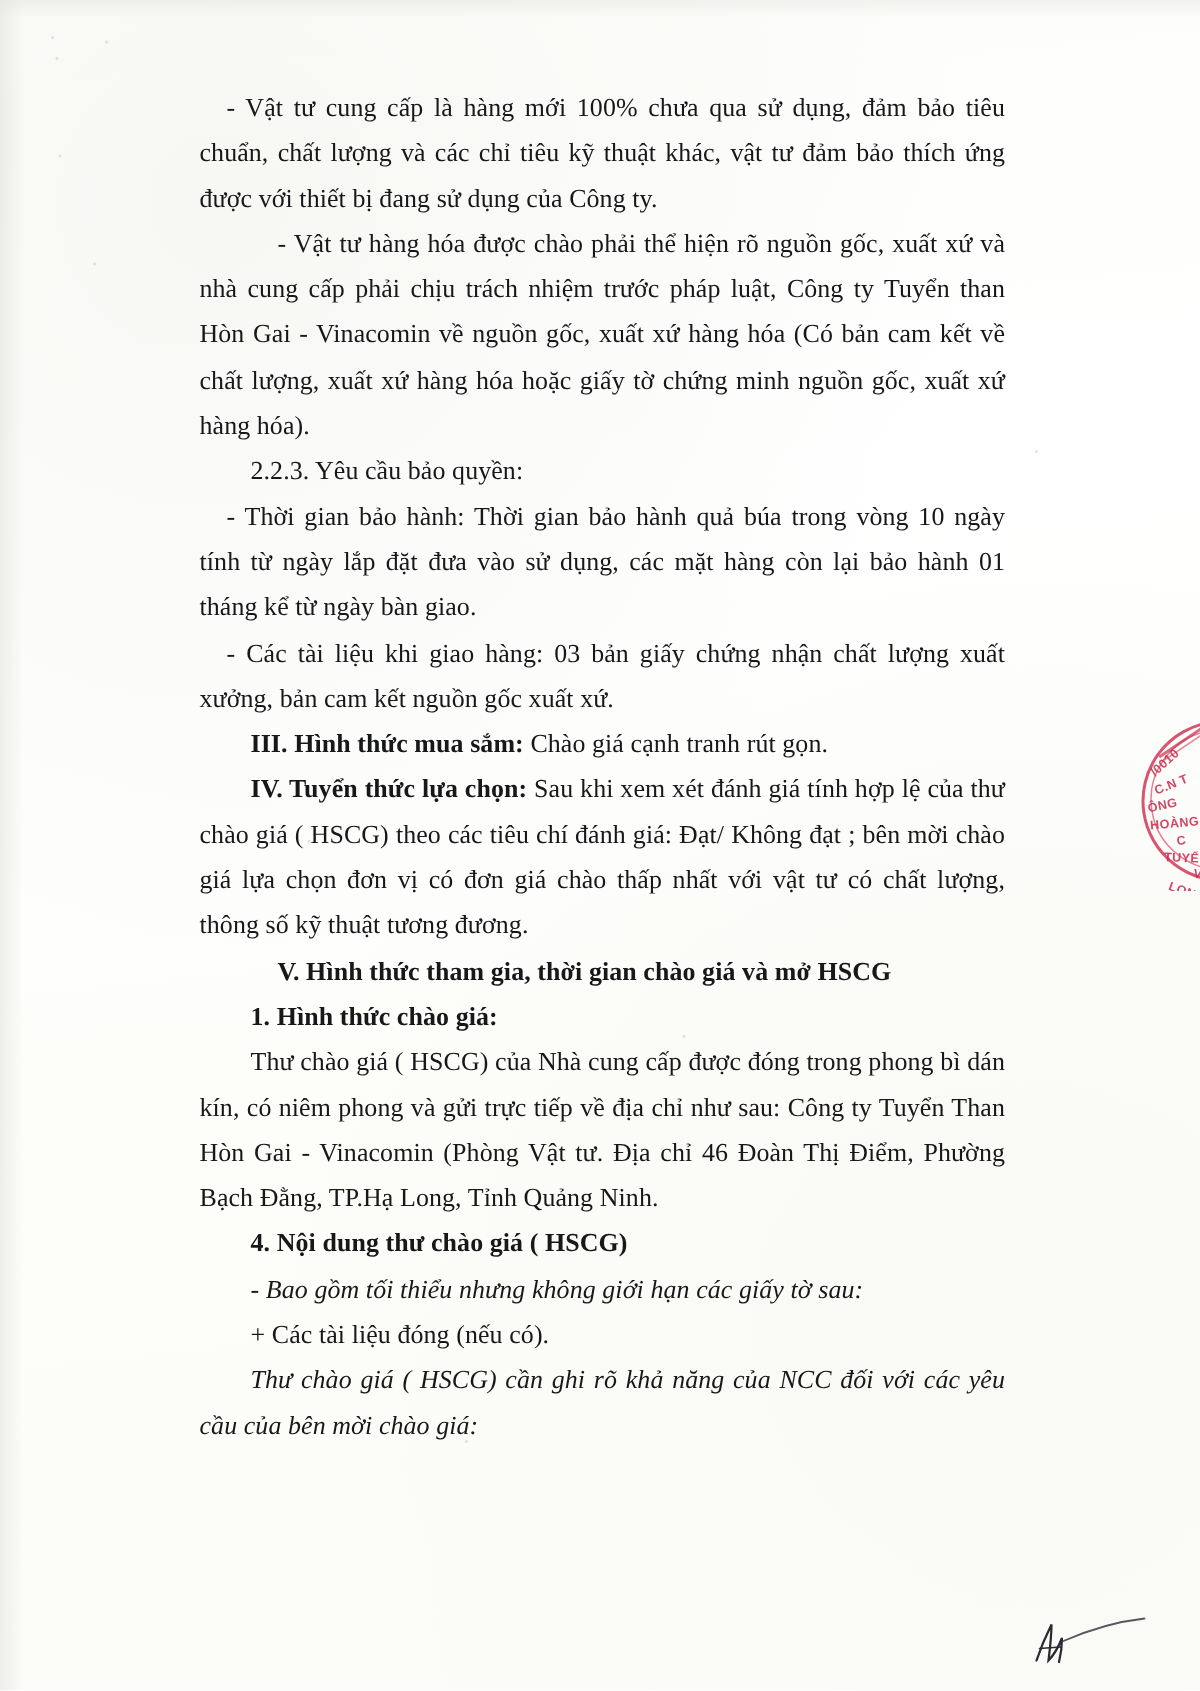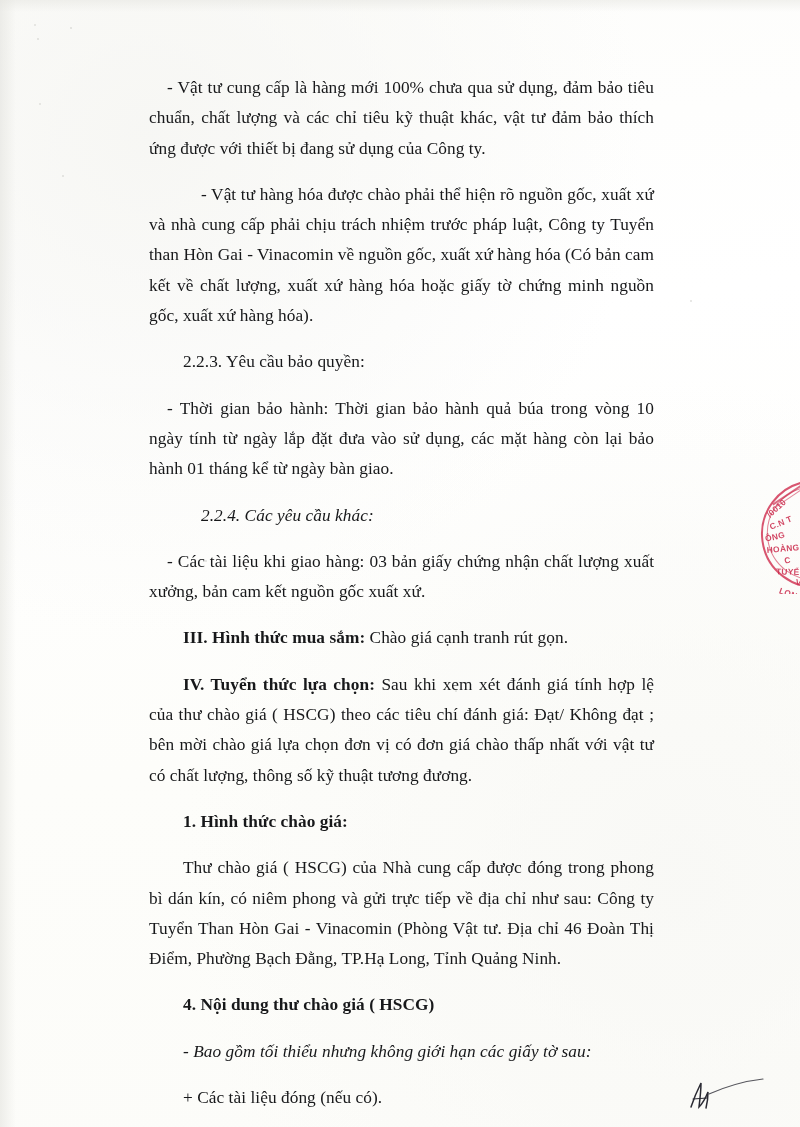--- a/index.html
+++ b/index.html
@@ -57,21 +57,21 @@
     width: 537px;
     font-size: 17.3px;
     line-height: 30.3px;
     color: #17181a;
     text-align: justify;
     text-justify: inter-word;
     letter-spacing: 0.06px;
   }
 
   .body-text p {
-    margin: 16px;
+    margin: 0;
     padding: 0;
   }
 
   
   .ind-sm  { text-indent: 18px; }
   .ind-md  { text-indent: 34px; }
   .ind-lg  { text-indent: 52px; }
 
   .b  { font-weight: bold; text-align: center; }
   .i  { font-style: italic; }
@@ -165,24 +165,24 @@
   <div class="speck" style="left:205px; top:560px; width:1.5px; height:1.5px;"></div>
   <div class="speck" style="left:455px; top:690px; width:1.5px; height:1.5px;"></div>
   <div class="speck" style="left:310px; top:960px; width:1.5px; height:1.5px;"></div>
   <div class="speck" style="left:690px; top:300px; width:1.5px; height:1.5px;"></div>
 
   <div class="body-text" id="body-text">
       <p class="ind-sm"><span>- Vật tư cung cấp là hàng mới 100% chưa qua sử dụng, đảm bảo tiêu chuẩn, chất lượng và các chỉ tiêu kỹ thuật khác, vật tư đảm bảo thích ứng được với thiết bị đang sử dụng của Công ty.</span></p>
       <p class="ind-lg"><span>- Vật tư hàng hóa được chào phải thể hiện rõ nguồn gốc, xuất xứ và nhà cung cấp phải chịu trách nhiệm trước pháp luật, Công ty Tuyển than Hòn Gai - Vinacomin về nguồn gốc, xuất xứ hàng hóa (Có bản cam kết về chất lượng, xuất xứ hàng hóa hoặc giấy tờ chứng minh nguồn gốc, xuất xứ hàng hóa).</span></p>
       <p class="ind-md nojust"><span>2.2.3. Yêu cầu bảo quyền:</span></p>
       <p class="ind-sm"><span>- Thời gian bảo hành: Thời gian bảo hành quả búa trong vòng 10 ngày tính từ ngày lắp đặt đưa vào sử dụng, các mặt hàng còn lại bảo hành 01 tháng kể từ ngày bàn giao.</span></p>
-      <p class="ind-lg nojust"><span class="i">2.2.4. Các yêu cầu khác:</span></p>
       <p class="ind-sm"><span>- Các tài liệu khi giao hàng: 03 bản giấy chứng nhận chất lượng xuất xưởng, bản cam kết nguồn gốc xuất xứ.</span></p>
       <p class="ind-md nojust"><span class="b">III. Hình thức mua sắm:</span><span> Chào giá cạnh tranh rút gọn.</span></p>
       <p class="ind-md"><span class="b">IV. Tuyển thức lựa chọn:</span><span> Sau khi xem xét đánh giá tính  hợp lệ của thư chào giá ( HSCG) theo các tiêu chí đánh giá: Đạt/ Không đạt ; bên mời chào giá lựa chọn đơn vị có đơn giá chào thấp nhất với vật tư có chất lượng, thông số kỹ thuật tương đương.</span></p>
+      <p class="ind-lg nojust"><span class="b">V. Hình thức tham gia, thời gian chào giá và mở HSCG</span></p>
       <p class="ind-md nojust"><span class="b">1. Hình thức chào giá:</span></p>
       <p class="ind-md"><span>Thư chào giá ( HSCG) của Nhà cung cấp được đóng trong phong bì dán kín, có niêm phong và gửi trực tiếp về địa chỉ như sau: Công ty Tuyển Than Hòn Gai - Vinacomin (Phòng Vật tư. Địa chỉ 46 Đoàn Thị Điểm, Phường Bạch Đằng, TP.Hạ Long, Tỉnh Quảng Ninh.</span></p>
       <p class="ind-md nojust"><span class="b">4. Nội dung thư chào giá ( HSCG)</span></p>
       <p class="ind-md nojust"><span class="i">- Bao gồm tối thiểu nhưng không giới hạn các giấy tờ sau:</span></p>
       <p class="ind-md nojust"><span>+ Các tài liệu đóng (nếu có).</span></p>
       <p class="ind-md"><span class="i">Thư chào giá ( HSCG) cần ghi rõ khả năng của NCC đối với các yêu cầu của bên mời chào giá:</span></p>
     </div>
 
   <div class="stamp">
     <div class="stamp-inner">

